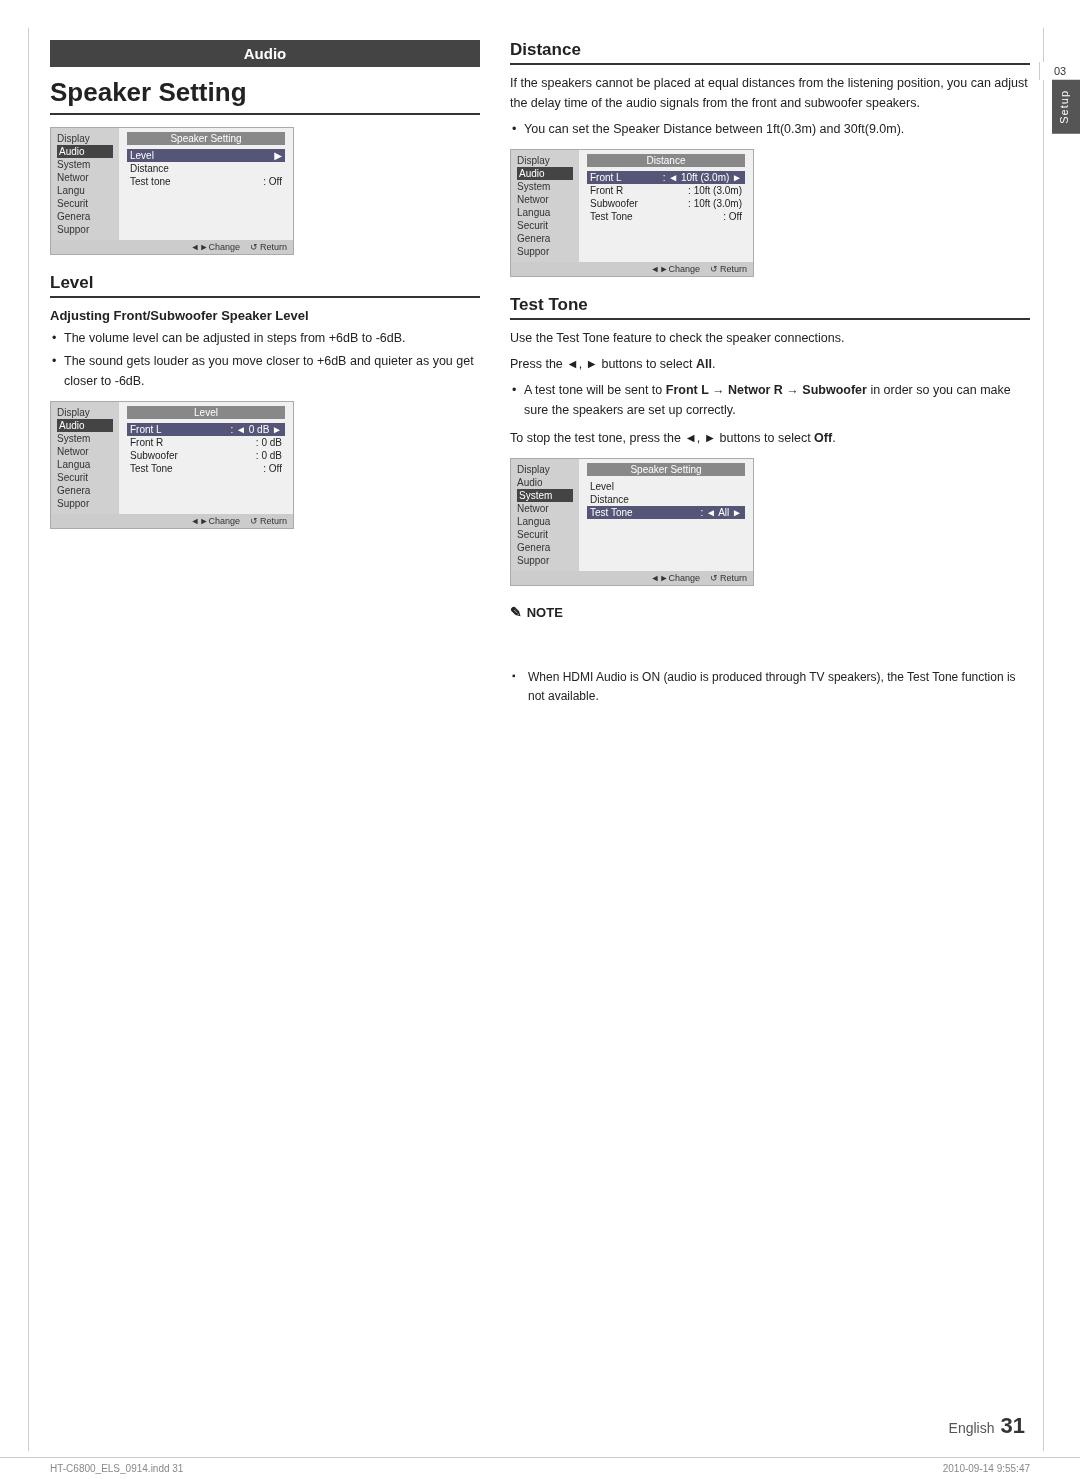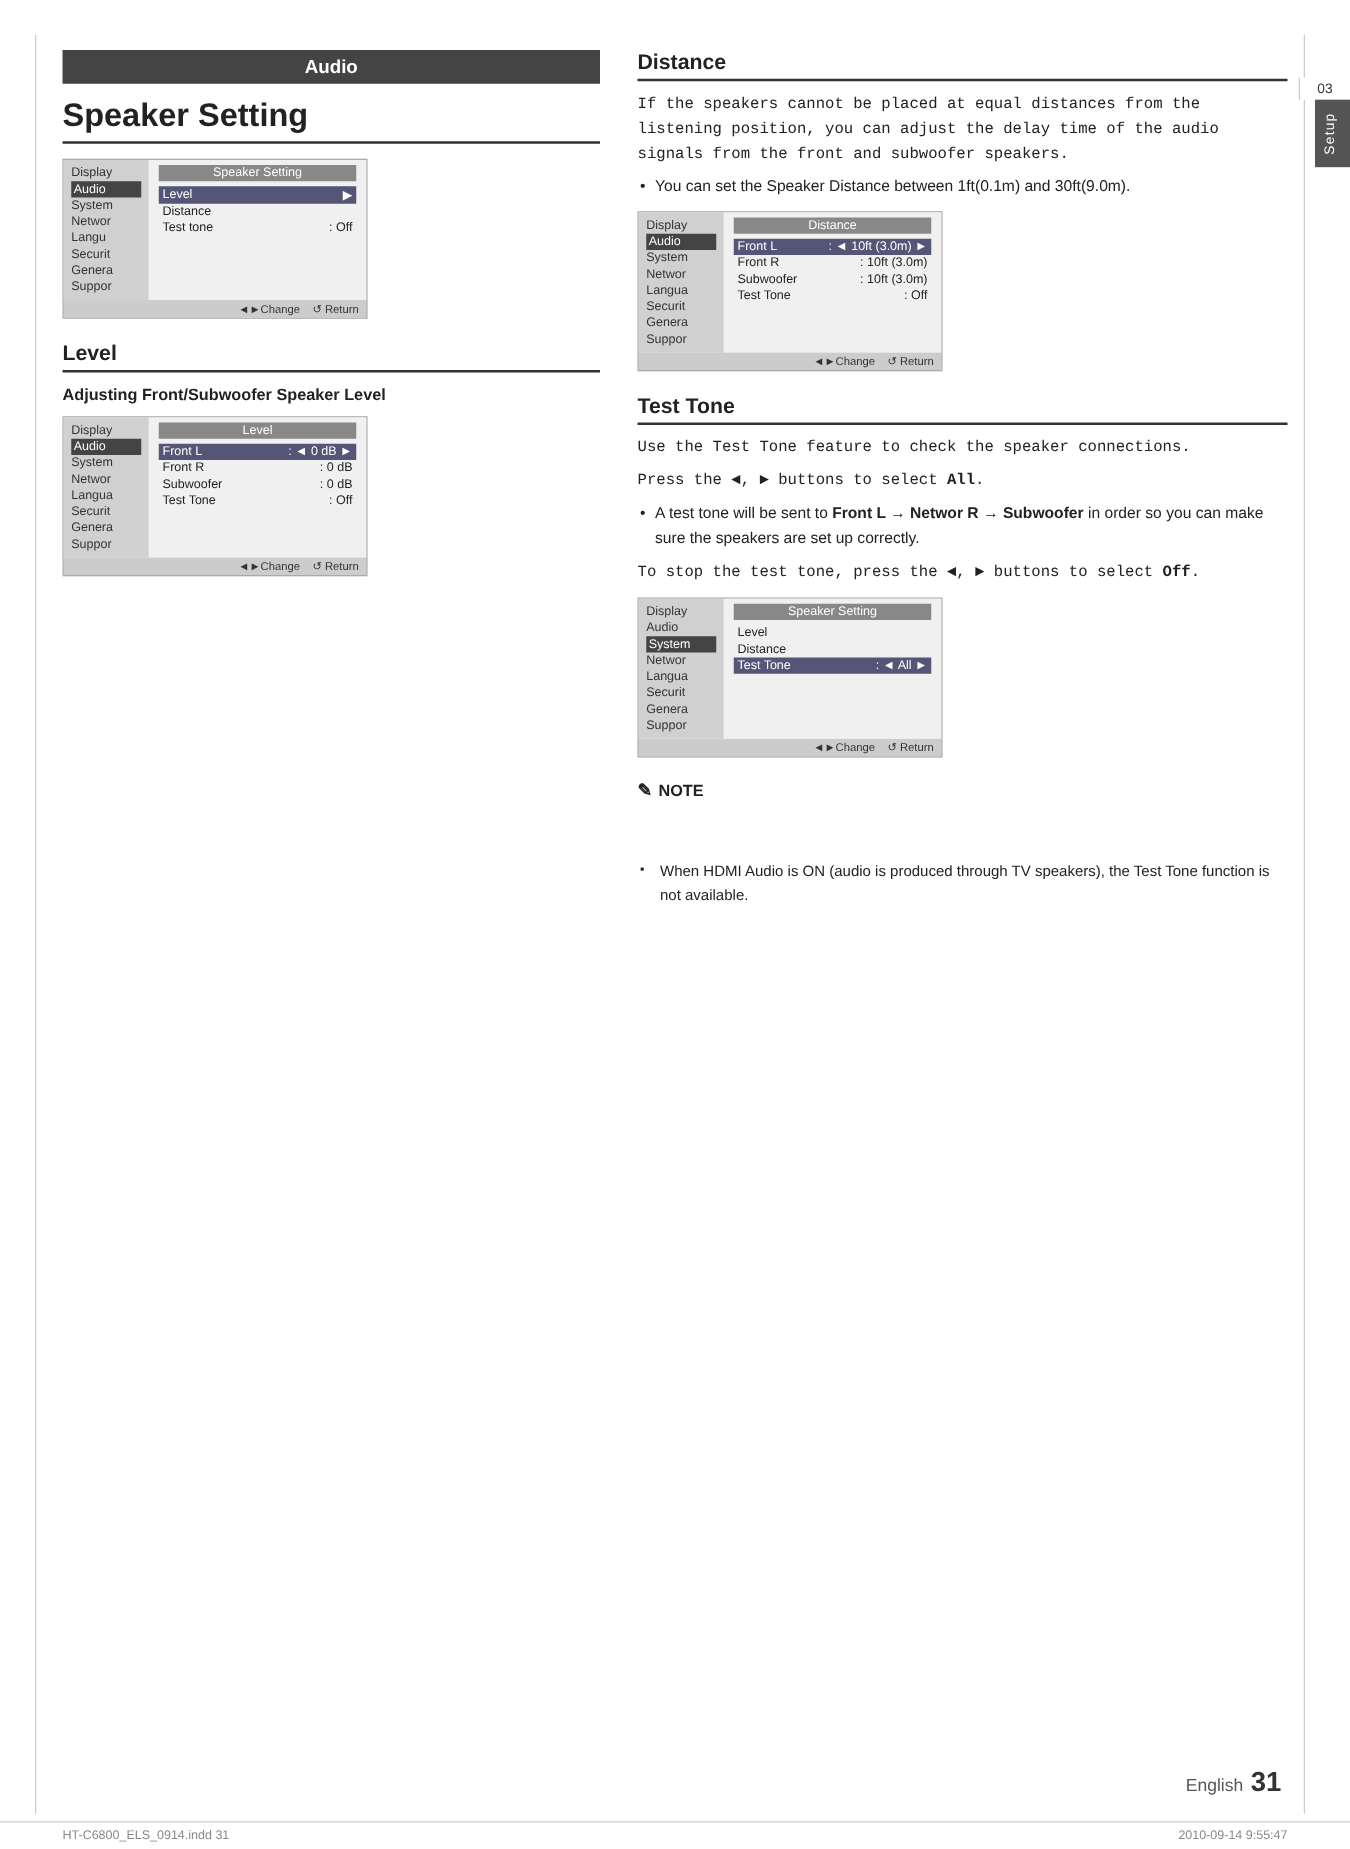--- a/index.html
+++ b/index.html
@@ -163,21 +163,20 @@
       padding-bottom: 3px;
       margin: 0 0 8px 0;
     }
 
     
     .body-text {
       font-size: 12.5px;
       line-height: 1.6;
       margin-bottom: 6px;
       color: #222;
-      font-family: Liberation Mono, monospace;
     }
 
     .sub-heading {
       font-size: 13px;
       font-weight: bold;
       margin: 10px 0 5px 0;
     }
 
     .bullet-list {
       list-style: none;
@@ -337,20 +336,24 @@
         </div>
         <div class="ui-footer">
           <span>◄►Change</span>
           <span>↺ Return</span>
         </div>
       </div>
 
       <div class="section-heading">Level</div>
 
       <div class="sub-heading">Adjusting Front/Subwoofer Speaker Level</div>
+      <ul class="bullet-list">
+        <li>The volume level can be adjusted in steps from +6dB to -6dB.</li>
+        <li>The sound gets louder as you move closer to +6dB and quieter as you get closer to -6dB.</li>
+      </ul>
 
       <div class="ui-box">
         <div class="ui-box-inner">
           <div class="ui-menu-col">
             <div>Display</div>
             <div class="selected">Audio</div>
             <div>System</div>
             <div>Networ</div>
             <div>Langua</div>
             <div>Securit</div>
@@ -383,21 +386,21 @@
         </div>
       </div>
 
     </div>
 
     <div class="right-col">
 
       <div class="section-heading-right">Distance</div>
       <div class="body-text">If the speakers cannot be placed at equal distances from the listening position, you can adjust the delay time of the audio signals from the front and subwoofer speakers.</div>
       <ul class="bullet-list">
-        <li>You can set the Speaker Distance between 1ft(0.1m) and 30ft(9.0m).</li>
+        <li>You can set the Speaker Distance between 1ft(0.3m) and 30ft(9.0m).</li>
       </ul>
 
       <div class="ui-box">
         <div class="ui-box-inner">
           <div class="ui-menu-col">
             <div>Display</div>
             <div class="selected">Audio</div>
             <div>System</div>
             <div>Networ</div>
             <div>Langua</div>

